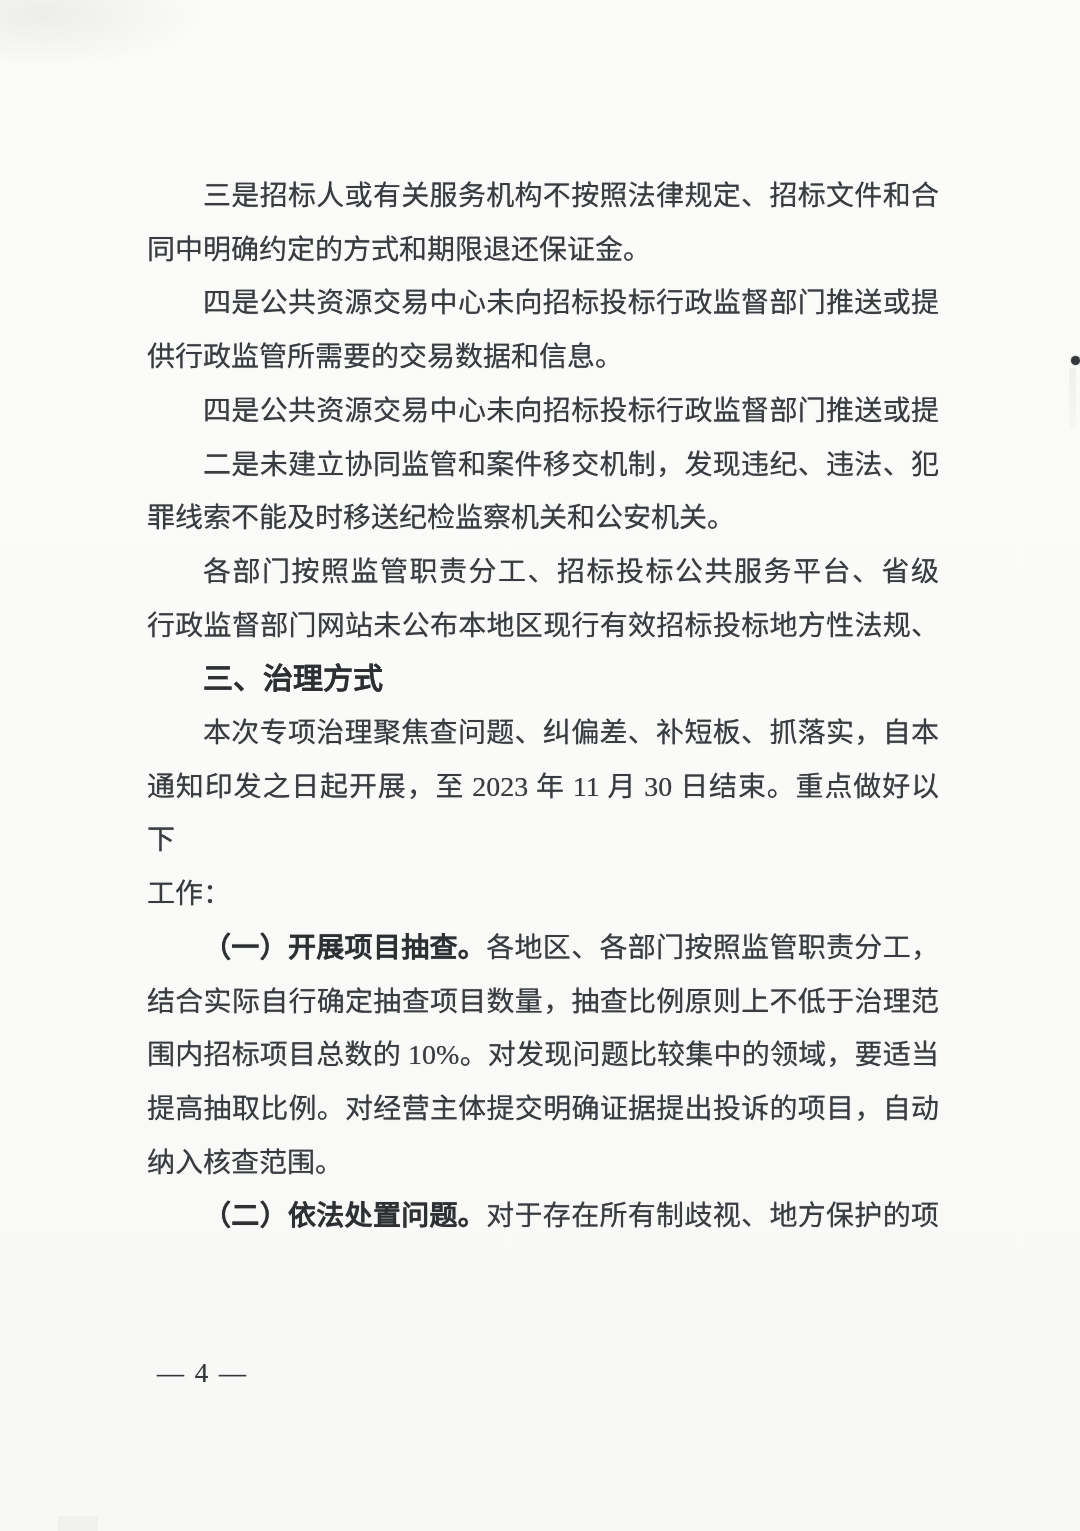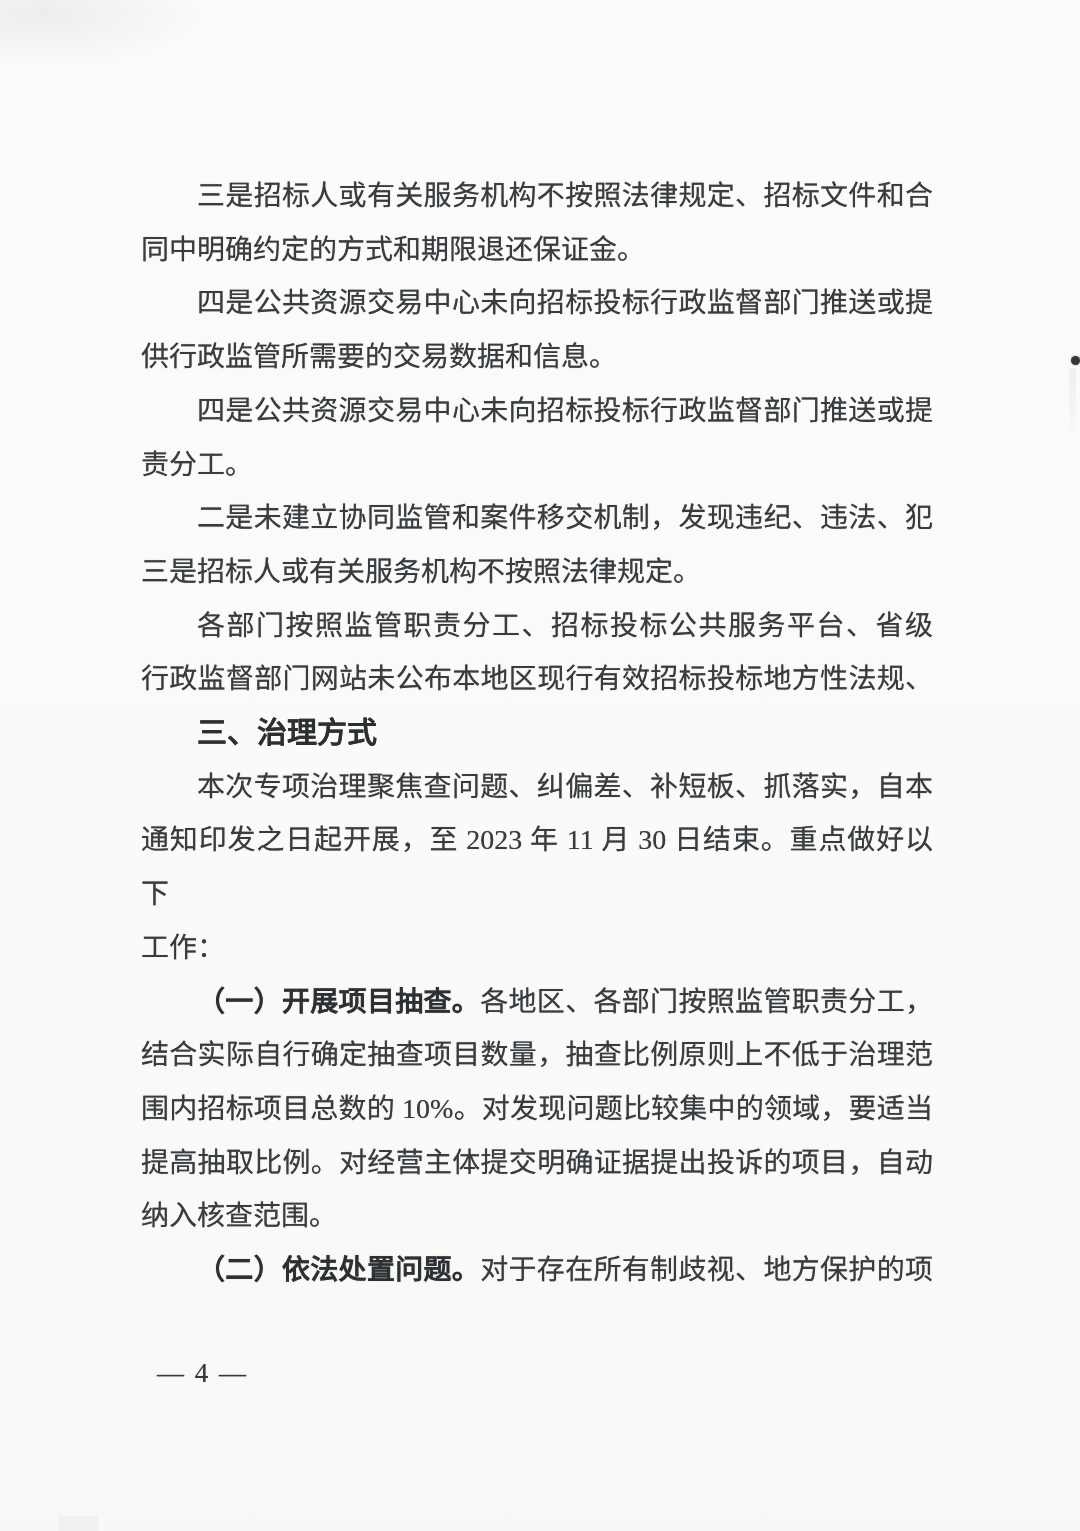--- a/index.html
+++ b/index.html
@@ -42,21 +42,21 @@
   }
   .binding-streak {
     position: absolute;
     left: 1069px; top: 368px;
     width: 7px; height: 62px;
     background: linear-gradient(180deg, #ededeb, #f6f6f4);
     opacity: 0.8;
   }
   .content {
     position: absolute;
-    left: 141px;
+    left: 147px;
     top: 169px;
     width: 792px;
   }
   .line {
     font-family: "Liberation Serif", "DejaVu Serif", serif;
     font-size: 28px;
     line-height: 53.7px;
     color: #383c40;
     text-align: justify;
     text-shadow: 0 0 0.7px rgba(72, 76, 82, 0.75);
@@ -102,23 +102,22 @@
   <div class="smudge-top-left"></div>
   <div class="smudge-bottom-left"></div>
 
   <div class="content">
 
   <div class="line justify indent"><span class="seg">三是招标人或有关服务机构不按照法律规定、招标文件和合</span></div>
       <div class="line"><span class="seg">同中明确约定的方式和期限退还保证金。</span></div>
       <div class="line justify indent"><span class="seg">四是公共资源交易中心未向招标投标行政监督部门推送或提</span></div>
       <div class="line"><span class="seg">供行政监管所需要的交易数据和信息。</span></div>
       <div class="line justify indent"><span class="seg">四是公共资源交易中心未向招标投标行政监督部门推送或提</span></div>
-      <div class="line"><span class="seg">责分工。</span></div>
       <div class="line justify indent"><span class="seg">二是未建立协同监管和案件移交机制，发现违纪、违法、犯</span></div>
-      <div class="line"><span class="seg">三是招标人或有关服务机构不按照法律规定。</span></div>
+      <div class="line"><span class="seg">罪线索不能及时移送纪检监察机关和公安机关。</span></div>
       <div class="line justify indent"><span class="seg">各部门按照监管职责分工、招标投标公共服务平台、省级</span></div>
       <div class="line justify"><span class="seg">行政监督部门网站未公布本地区现行有效招标投标地方性法规、</span></div>
       <div class="line indent heading"><span class="seg bold">三、治理方式</span></div>
       <div class="line justify indent"><span class="seg">本次专项治理聚焦查问题、纠偏差、补短板、抓落实，自本</span></div>
       <div class="line justify"><span class="seg">通知印发之日起开展，至 2023 年 11 月 30 日结束。重点做好以下</span></div>
       <div class="line"><span class="seg">工作：</span></div>
       <div class="line justify indent"><span class="seg bold">（一）开展项目抽查。</span><span class="seg">各地区、各部门按照监管职责分工，</span></div>
       <div class="line justify"><span class="seg">结合实际自行确定抽查项目数量，抽查比例原则上不低于治理范</span></div>
       <div class="line justify"><span class="seg">围内招标项目总数的 10%。对发现问题比较集中的领域，要适当</span></div>
       <div class="line justify"><span class="seg">提高抽取比例。对经营主体提交明确证据提出投诉的项目，自动</span></div>

